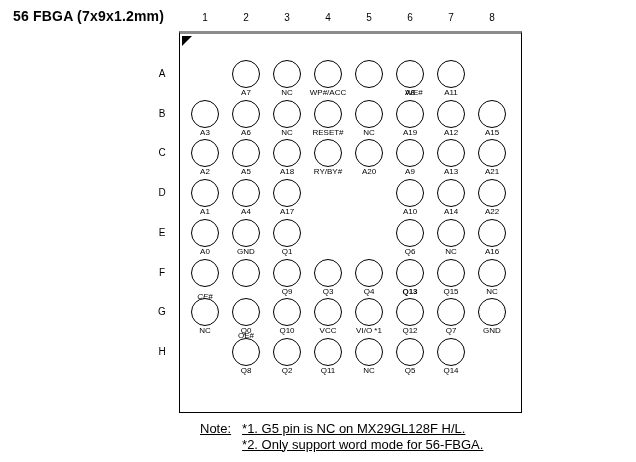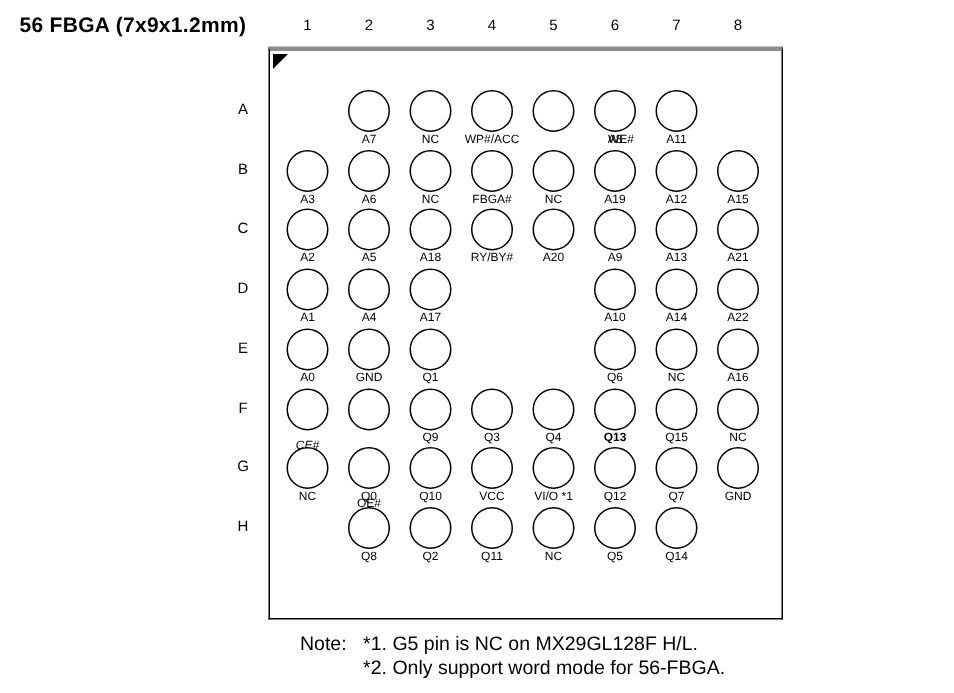--- a/index.html
+++ b/index.html
@@ -30,21 +30,21 @@
     font-size:10px;line-height:14px;
   }
   .ball{
     position:absolute;width:28px;height:28px;box-sizing:border-box;
     border:1.3px solid #000000;border-radius:50%;background:#ffffff;
   }
   .ball-label{
     position:absolute;width:70px;height:10px;text-align:center;
     font-size:8px;line-height:10px;white-space:nowrap;
   }
-  .note{position:absolute;left:200px;top:421px;display:flex;}
+  .note{position:absolute;left:200px;top:421px;display:flex;text-decoration:underline;}
   .note-prefix{font-size:13px;line-height:15.5px;margin-right:11px;}
   .note-lines{font-size:13px;line-height:15.5px;}
   .note-line{white-space:nowrap;}
 </style>
 </head>
 <body>
 
 <div id="stage">
   <div class="title">56 FBGA (7x9x1.2mm)</div>
 
@@ -85,21 +85,21 @@
       <div class="ball-label" style="left: 375px; top: 88px;">A8</div>
       <div class="ball" style="left: 437px; top: 60px;"></div>
       <div class="ball-label" style="left: 416px; top: 88px;">A11</div>
       <div class="ball" style="left: 191px; top: 99.7px;"></div>
       <div class="ball-label" style="left: 170px; top: 127.7px;">A3</div>
       <div class="ball" style="left: 232px; top: 99.7px;"></div>
       <div class="ball-label" style="left: 211px; top: 127.7px;">A6</div>
       <div class="ball" style="left: 273px; top: 99.7px;"></div>
       <div class="ball-label" style="left: 252px; top: 127.7px;">NC</div>
       <div class="ball" style="left: 314px; top: 99.7px;"></div>
-      <div class="ball-label" style="left: 293px; top: 127.7px;">FBGA#</div>
+      <div class="ball-label" style="left: 293px; top: 127.7px;">RESET#</div>
       <div class="ball" style="left: 355px; top: 99.7px;"></div>
       <div class="ball-label" style="left: 334px; top: 127.7px;">NC</div>
       <div class="ball" style="left: 396px; top: 99.7px;"></div>
       <div class="ball-label" style="left: 375px; top: 127.7px;">A19</div>
       <div class="ball" style="left: 437px; top: 99.7px;"></div>
       <div class="ball-label" style="left: 416px; top: 127.7px;">A12</div>
       <div class="ball" style="left: 478px; top: 99.7px;"></div>
       <div class="ball-label" style="left: 457px; top: 127.7px;">A15</div>
       <div class="ball" style="left: 191px; top: 139.4px;"></div>
       <div class="ball-label" style="left: 170px; top: 167.4px;">A2</div>

